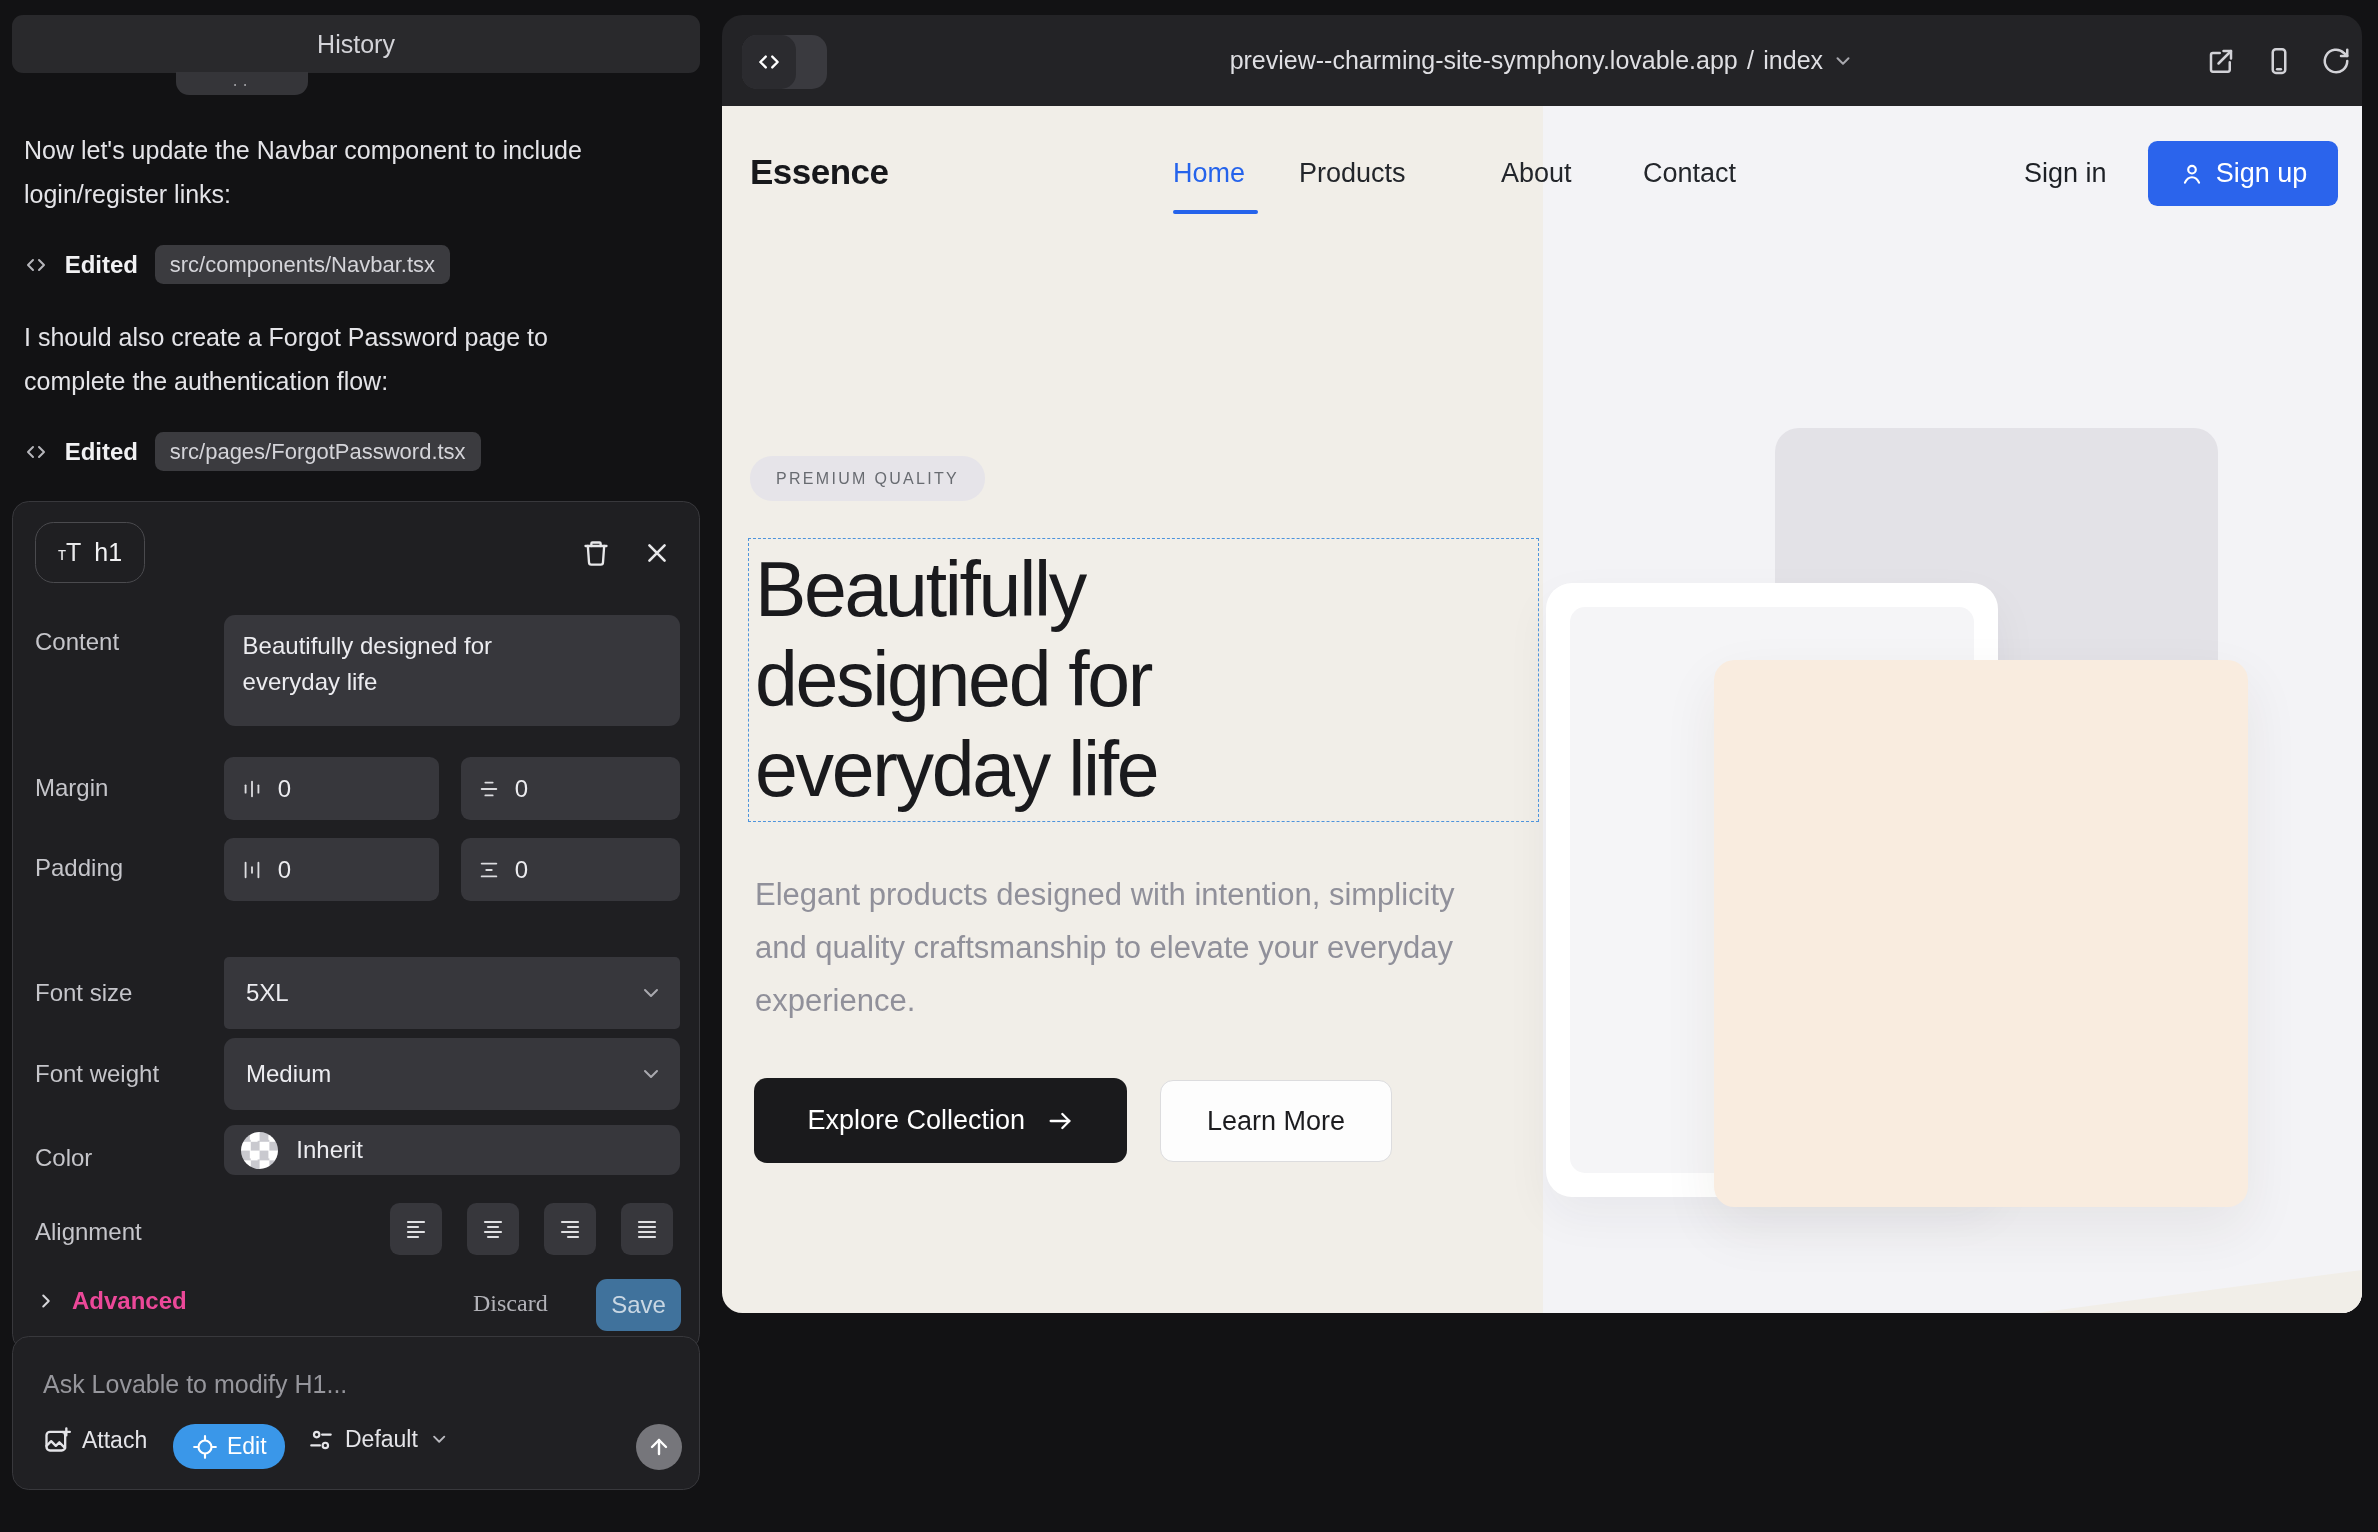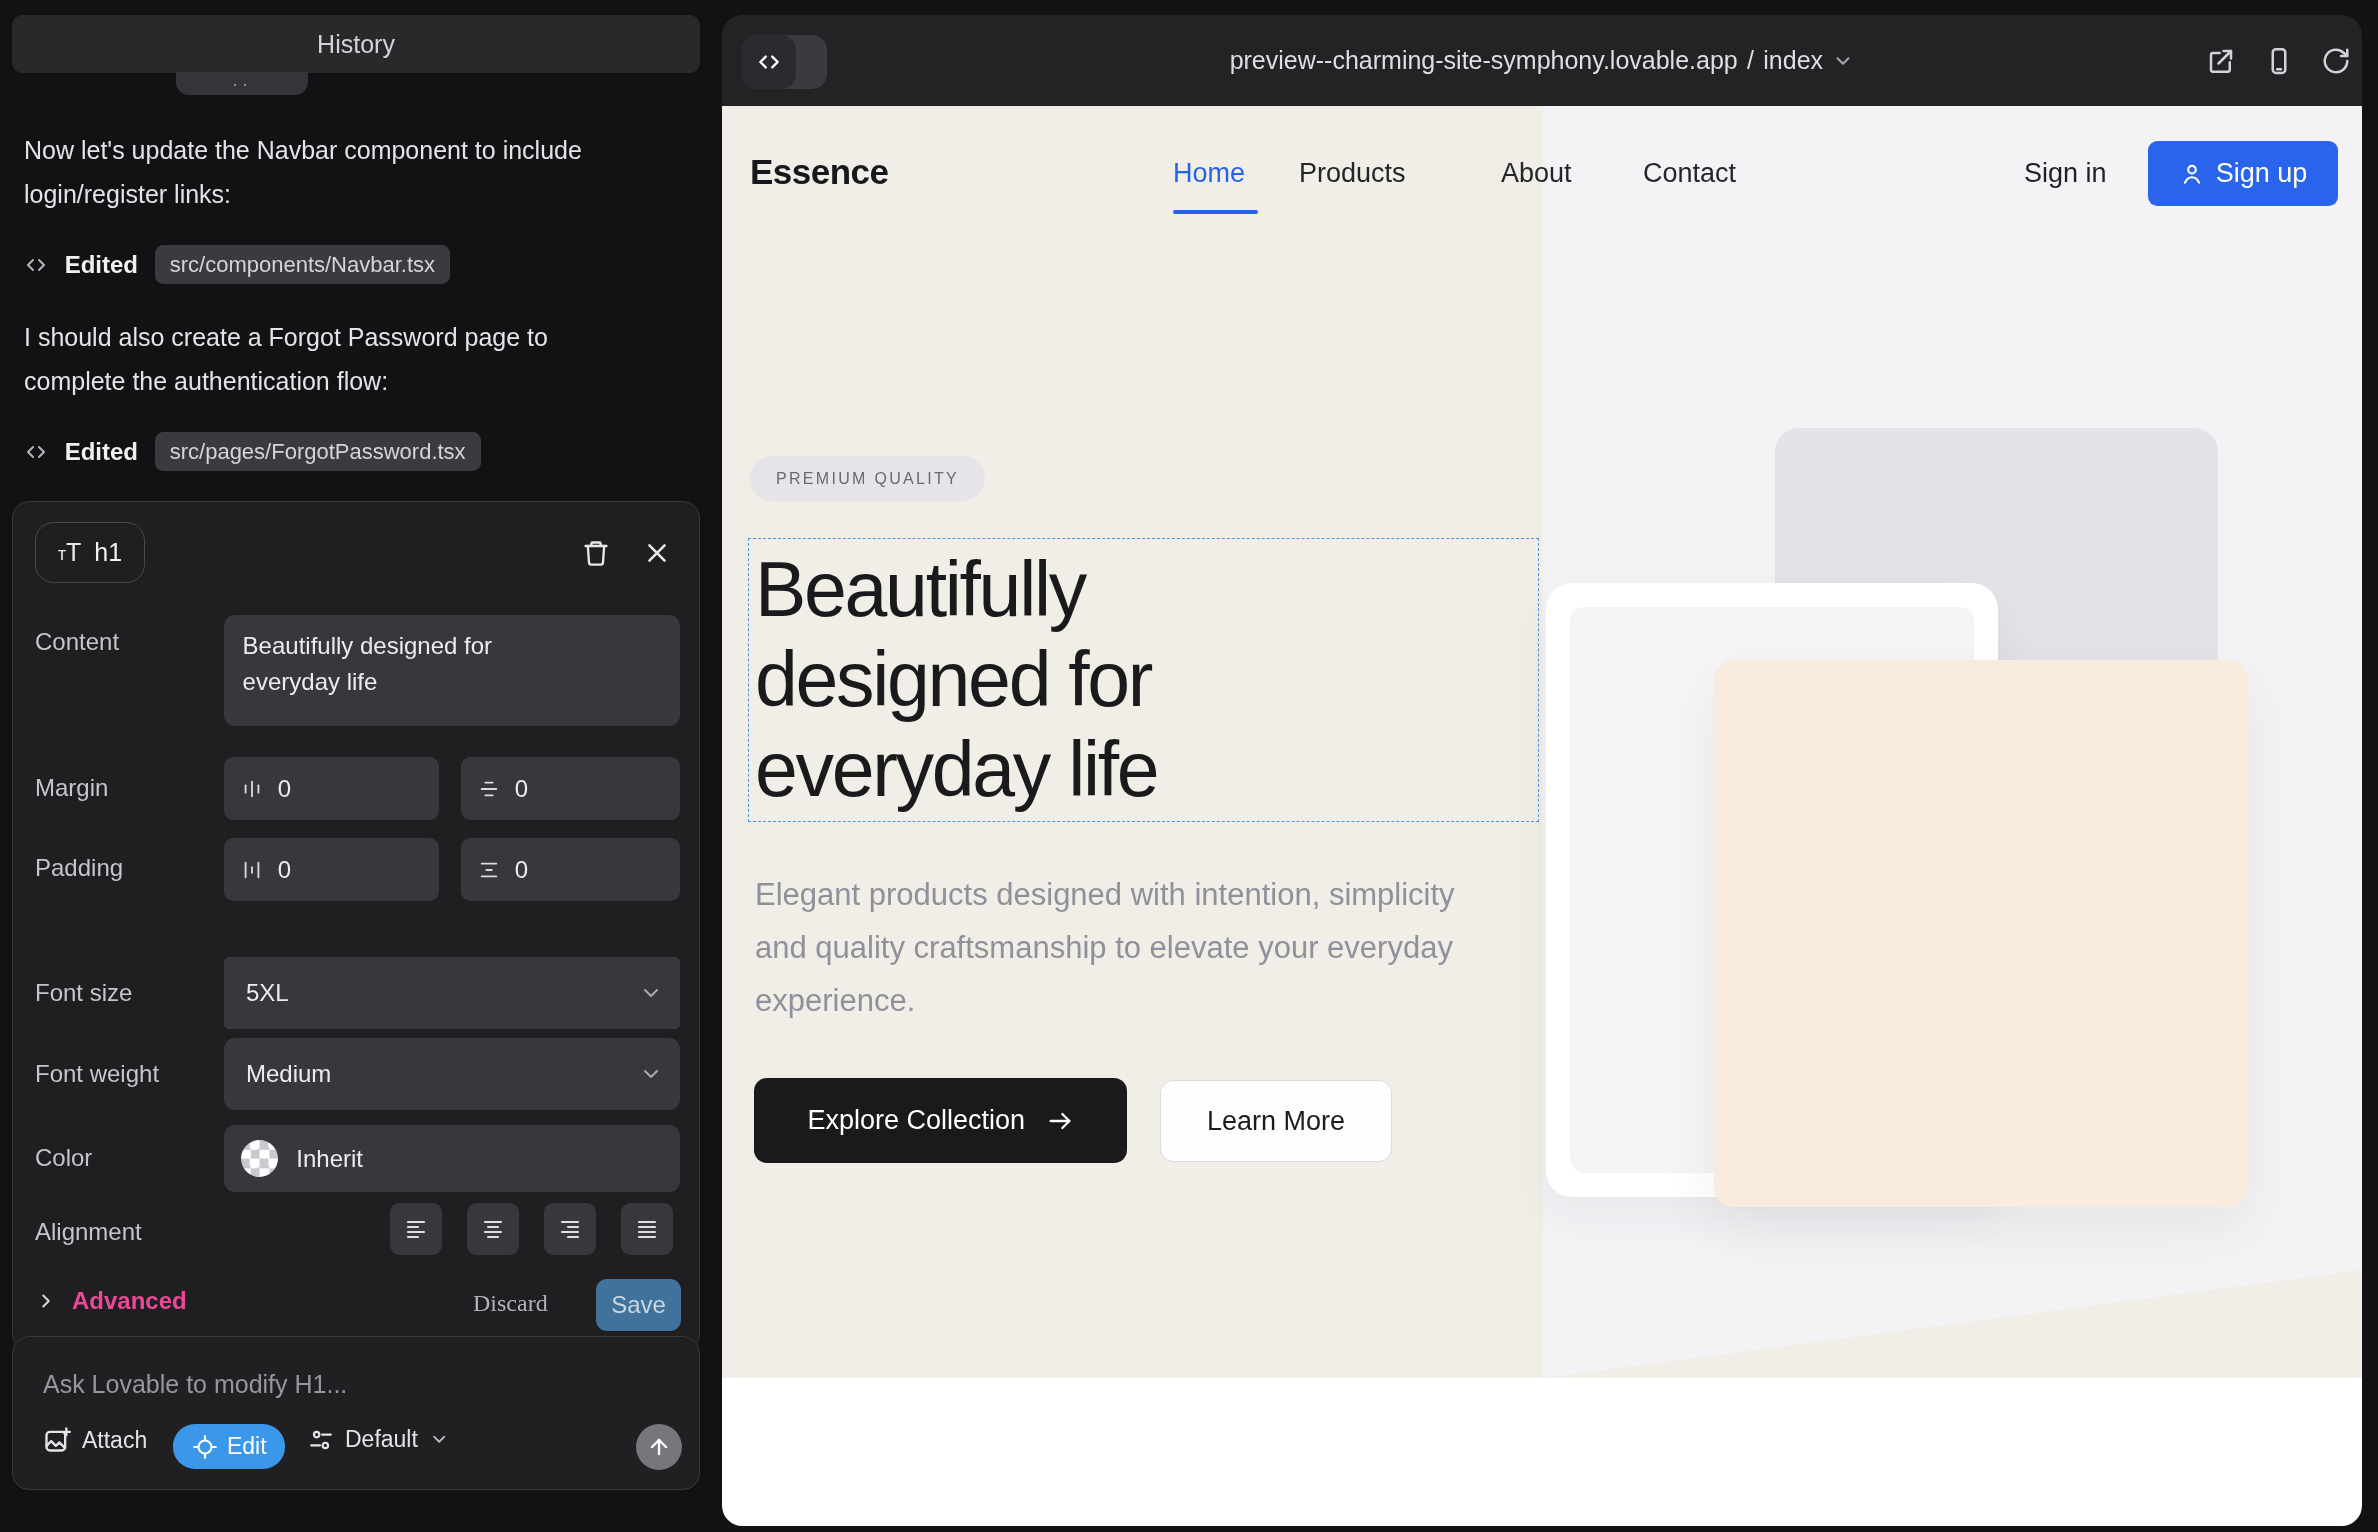--- a/index.html
+++ b/index.html
@@ -45,21 +45,21 @@
       background:repeating-conic-gradient(#ffffff 0% 25%, #c9c9cf 0% 50%);background-size:18.6px 18.6px;}
 
   
   .prompt{left:12px;top:1336px;width:688px;height:154px;background:#202023;border:0.9px solid #38383c;border-radius:16.7px;box-sizing:border-box;}
   .placeholder{left:30px;top:33px;font-size:25px;color:#96969c;}
   .pill-edit{height:45px;padding:0 18.6px;border-radius:22px;display:flex;align-items:center;gap:9.3px;color:#fff;font-size:23px;}
   .toolbar-item{display:flex;align-items:center;gap:11px;color:#e4e4e8;font-size:23px;cursor:pointer;}
   .send-btn{width:46px;height:46px;border-radius:50%;background:#76767b;display:flex;align-items:center;justify-content:center;cursor:pointer;}
 
   
-  .window{left:722px;top:15px;width:1640px;height:1511px;background:#232326;border-radius:20.4px;overflow:hidden;}
+  .window{left:722px;top:15px;width:1640px;height:1298px;background:#232326;border-radius:20.4px;overflow:hidden;}
   .code-toggle{left:20.4px;top:19.5px;width:85px;height:54px;background:#3a3a3f;border-radius:15px;}
   .code-toggle .knob{position:absolute;left:0;top:0;width:54px;height:54px;background:#2b2b2f;border-radius:15px;
       display:flex;align-items:center;justify-content:center;}
   .url-bar{left:0;top:0;width:100%;height:91px;display:flex;align-items:center;justify-content:center;gap:9.3px;
       color:#dfdfe3;font-size:25px;}
   .bar-ic{position:absolute;top:31px;width:30px;height:30px;color:#d2d2d7;cursor:pointer;}
 
   
   .hero{left:0;top:91px;width:1640px;height:1272px;background:#f1eee8;overflow:hidden;}
   .right-panel{left:821px;top:0;width:819px;height:1272px;background:#f3f3f6;}
@@ -201,21 +201,21 @@
   <div class="abs field" style="left:211px;top:536px;width:456px;height:72px;padding:0 22px;border-radius:11px;">
     <span>Medium</span>
     <span class="select-chevron">
       <svg width="24" height="24" viewBox="0 0 24 24" fill="none" stroke="#a9a9af" stroke-width="2" stroke-linecap="round" stroke-linejoin="round">
           <path d="m6 9 6 6 6-6"></path>
         </svg>
     </span>
   </div>
 
   <div class="abs row-label" style="left:22px;top:642px;">Color</div>
-  <div class="abs field" style="left:211px;top:623px;width:456px;height:67px;padding:0 16.7px;gap:18.6px;border-radius:11px;">
+  <div class="abs field" style="left:211px;top:623px;width:456px;height:50px;padding:0 16.7px;gap:18.6px;border-radius:11px;">
     <span class="swatch"></span>
     <span>Inherit</span>
   </div>
 
   <div class="abs row-label" style="left:22px;top:716px;">Alignment</div>
   <div class="abs align-btn" style="left:377px;top:701px;">
     <svg width="24" height="24" viewBox="0 0 24 24" stroke="#e0e0e3" stroke-width="2.2" stroke-linecap="round">
         <path d="M4 5h16"></path>
         <path d="M4 10h10"></path>
         <path d="M4 15h16"></path>

